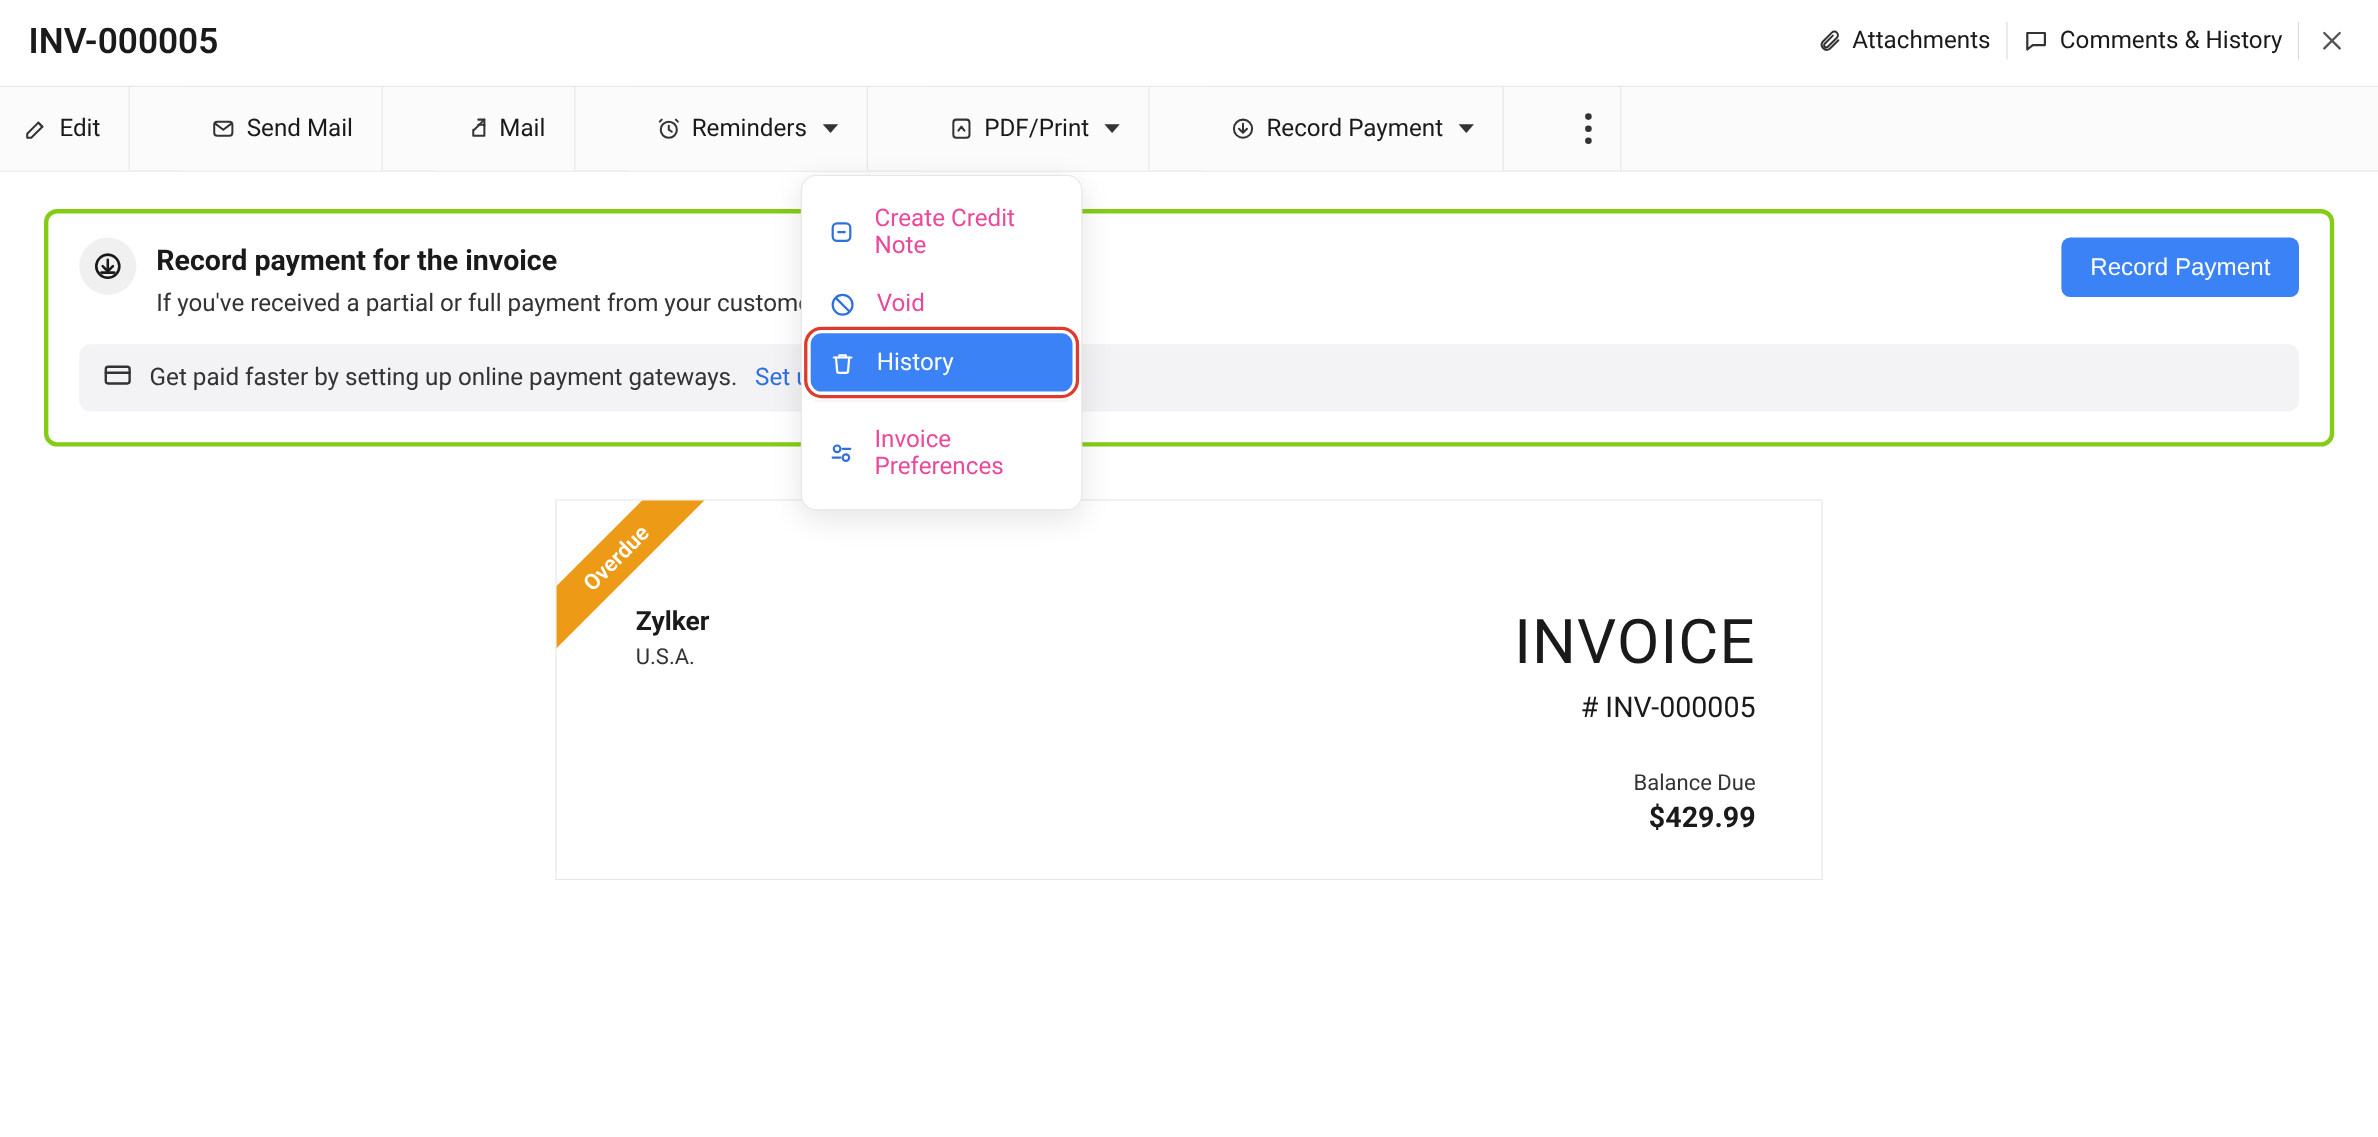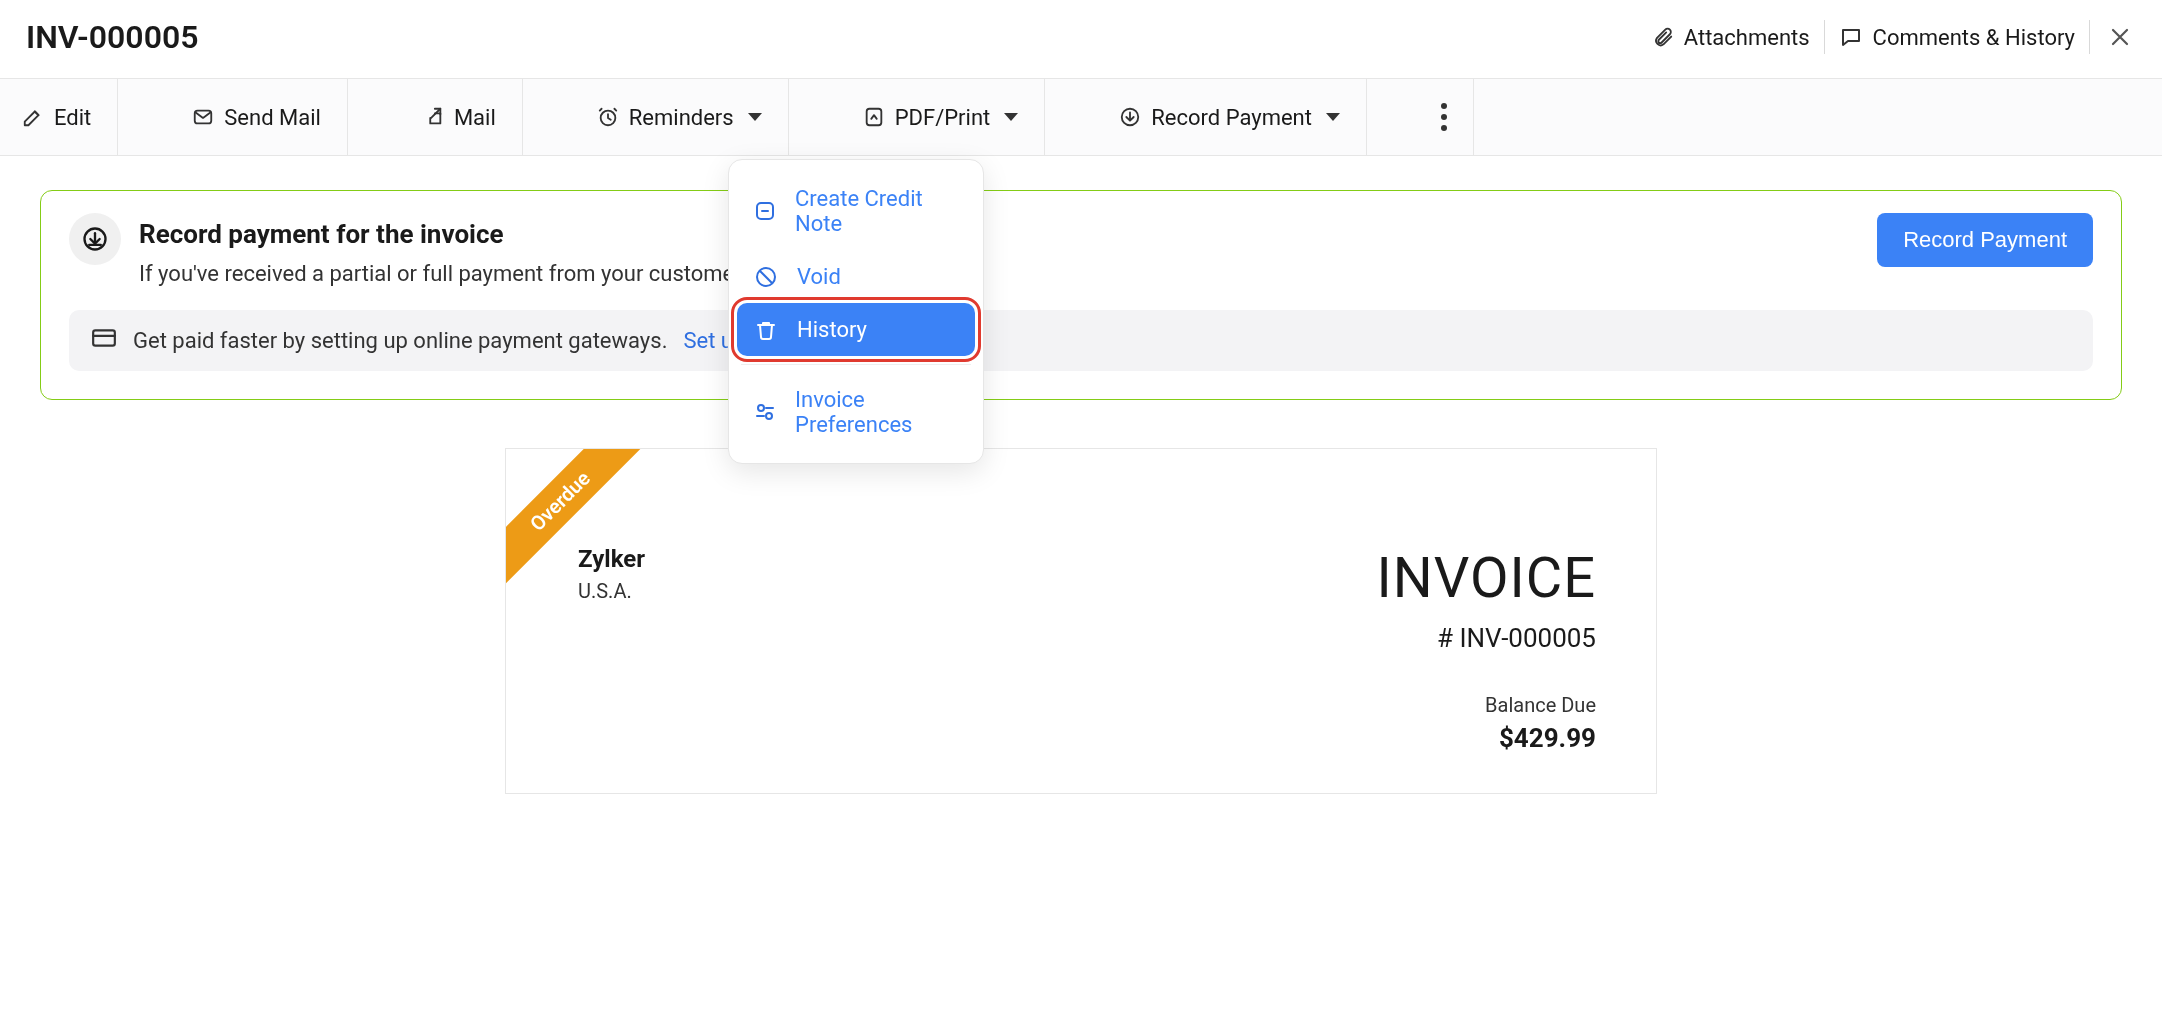--- a/index.html
+++ b/index.html
@@ -80,21 +80,21 @@
     cursor: pointer;
   }
   .kebab span {
     width: 6px; height: 6px; border-radius: 50%; background: #333;
   }
 
   
   .content { padding: 34px 40px; }
 
   .callout {
-    border: 1px solid #84cc16;
+    border: 4px solid #84cc16;
     border-radius: 12px;
     padding: 22px 28px 28px 28px;
     position: relative;
   }
   .callout-top {
     display: flex;
     align-items: flex-start;
     justify-content: space-between;
     gap: 20px;
   }
@@ -195,21 +195,21 @@
     padding: 12px 8px;
     z-index: 50;
   }
   .menu-item {
     display: flex;
     align-items: center;
     gap: 18px;
     padding: 14px 16px;
     font-size: 22px;
     border-radius: 10px;
-    color: #3b82f6;
+    color: #ec4899;
     cursor: pointer;
   }
   .menu-item.highlight {
     background: #3b82f6;
     color: #fff;
     outline: 3px solid #e03a2f;
     outline-offset: 3px;
   }
   .menu-item .micon { display:flex; align-items:center; justify-content:center; width:26px; }
   .menu-item.highlight svg { stroke: #fff; }

